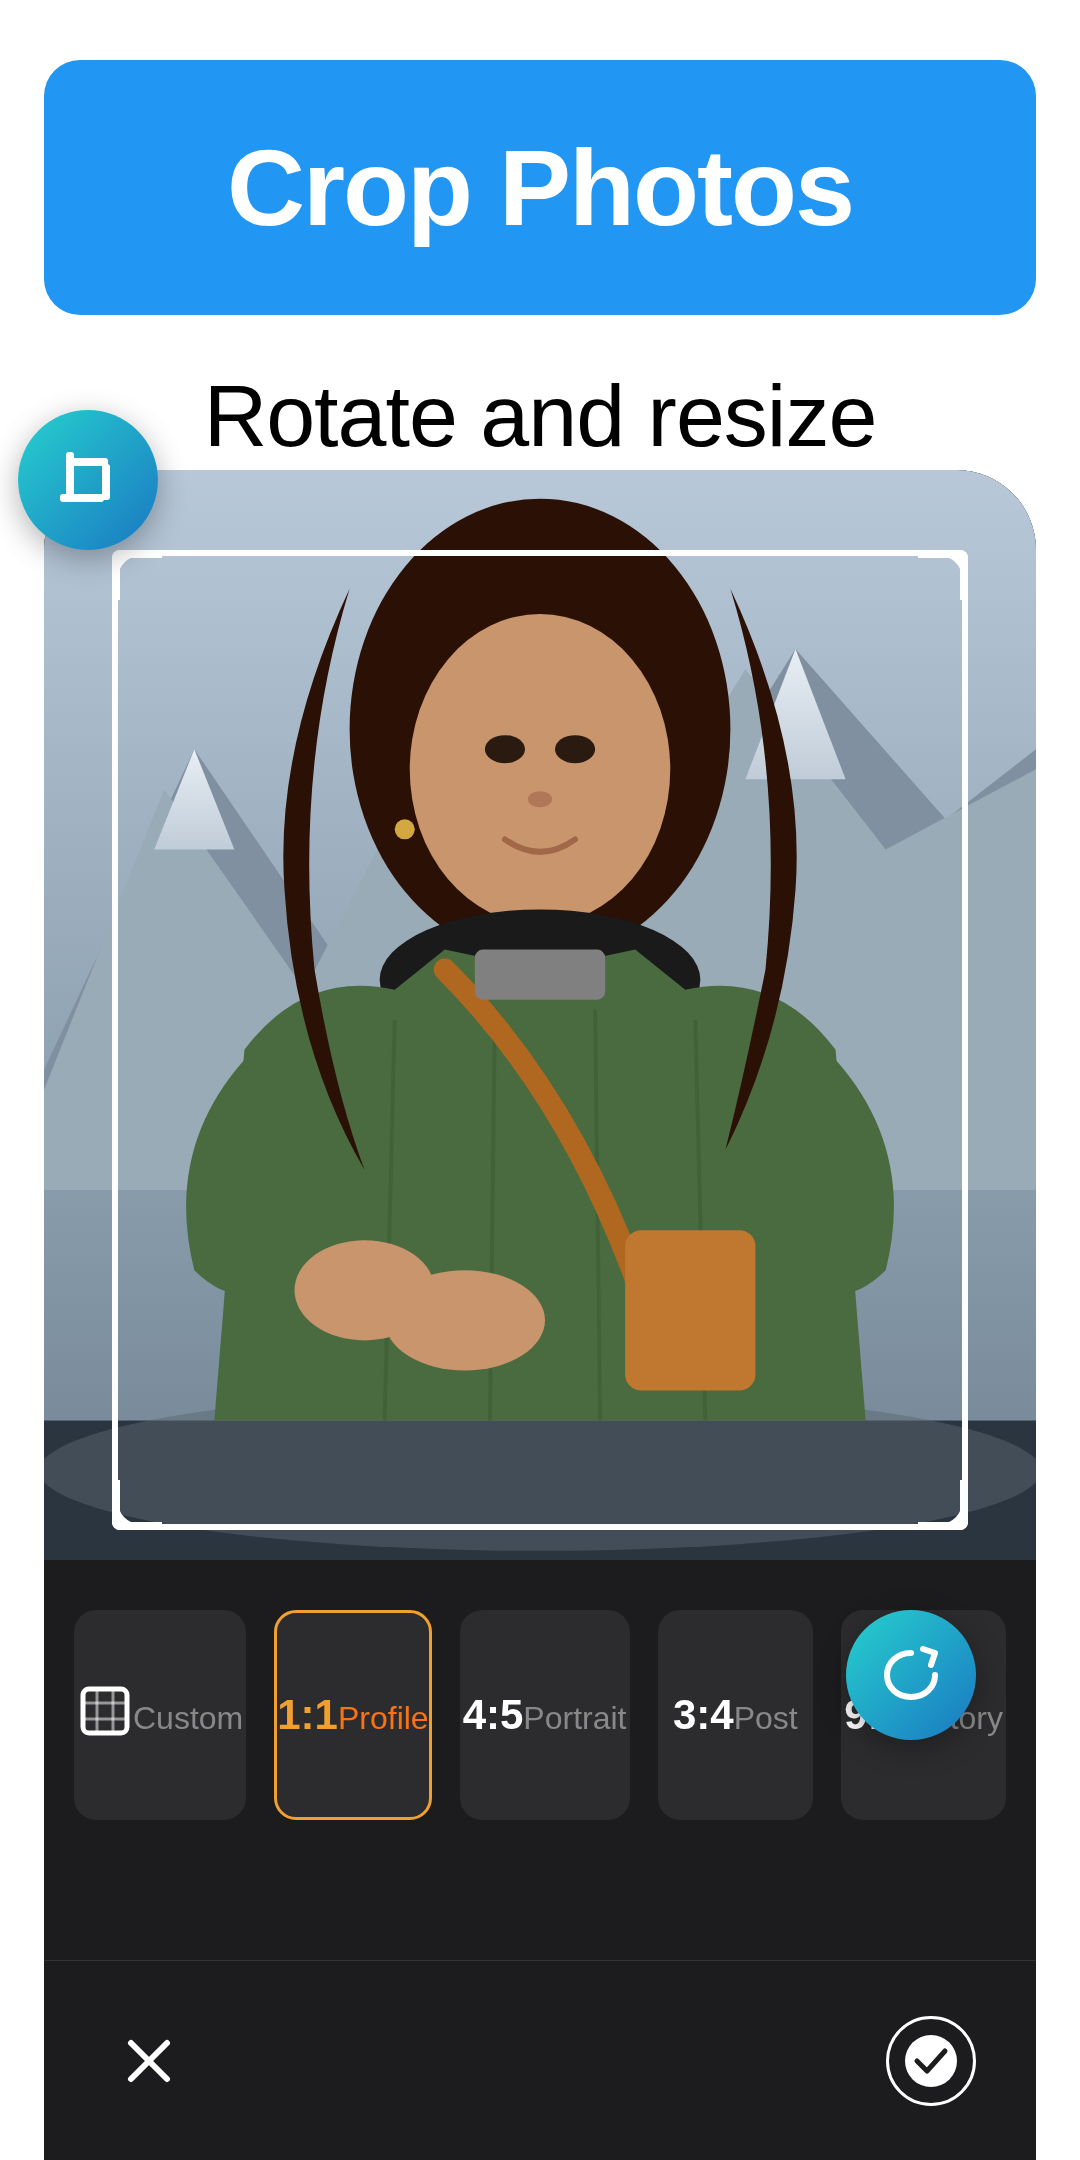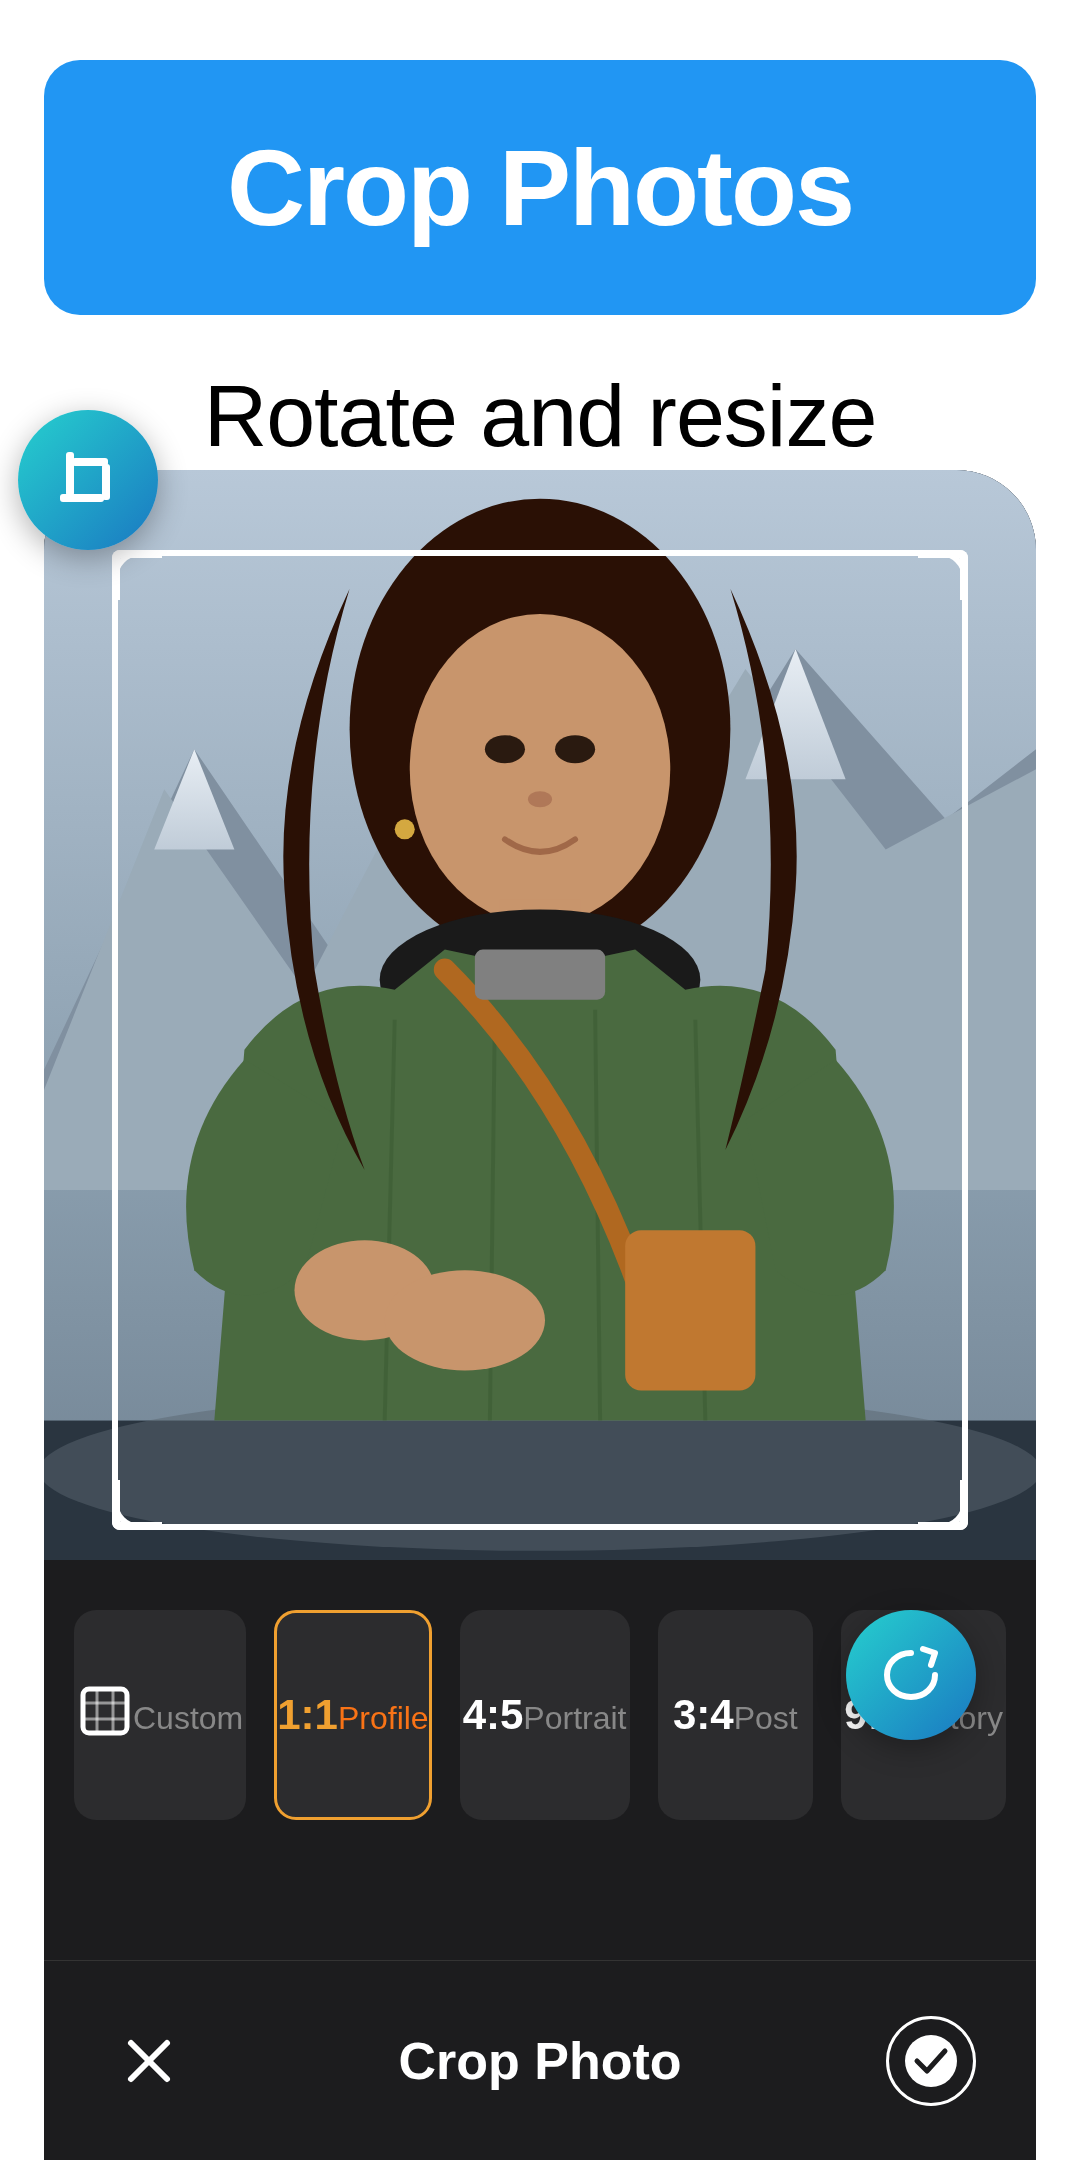--- a/index.html
+++ b/index.html
@@ -403,21 +403,20 @@
 
       </div>
 
       <div class="action-bar">
         <div class="action-cancel">
           <svg width="60" height="60" viewBox="0 0 60 60" fill="none">
             <line x1="12" y1="12" x2="48" y2="48" stroke="white" stroke-width="6" stroke-linecap="round"></line>
             <line x1="48" y1="12" x2="12" y2="48" stroke="white" stroke-width="6" stroke-linecap="round"></line>
           </svg>
         </div>
-        <span class="action-title">Crop Photo</span>
         <div class="action-confirm">
           <svg width="56" height="56" viewBox="0 0 56 56" fill="none">
             <circle cx="28" cy="28" r="26" fill="white"></circle>
             <path d="M14 28 L24 38 L42 18" stroke="#1c1c1e" stroke-width="5" stroke-linecap="round" stroke-linejoin="round" fill="none"></path>
           </svg>
         </div>
       </div>
 
     </div>
   </div>

